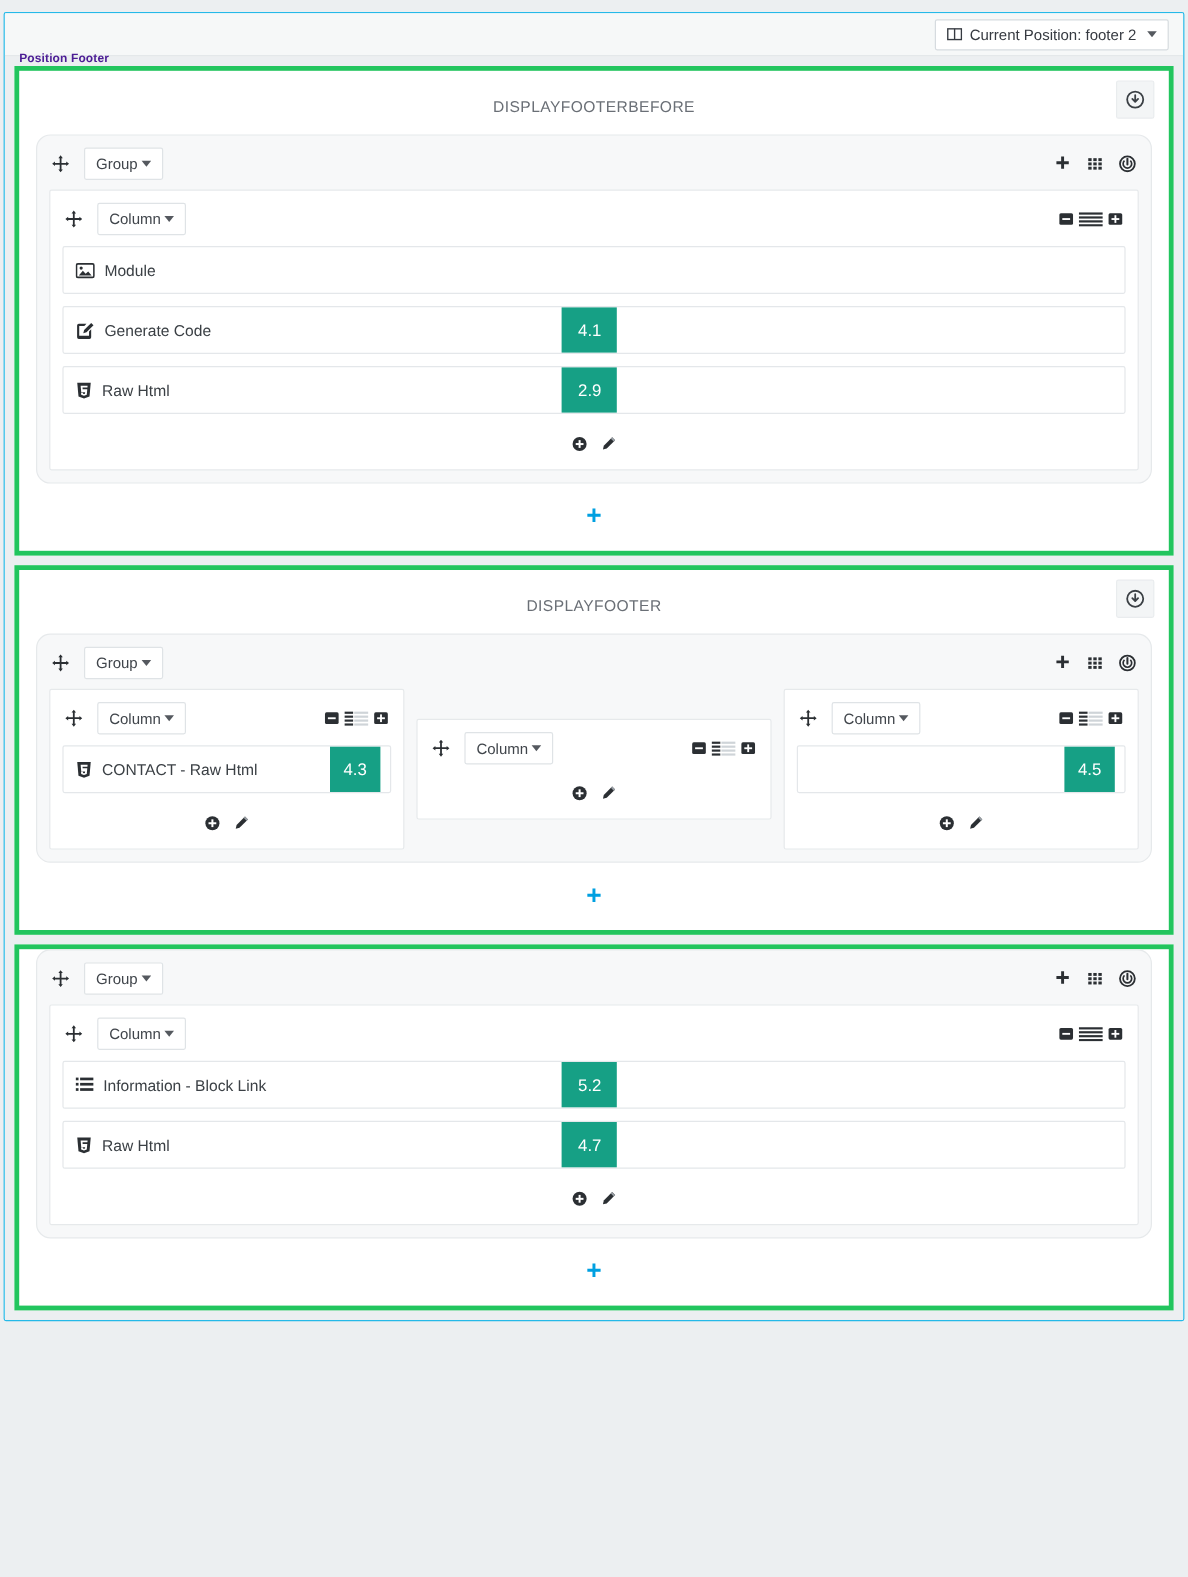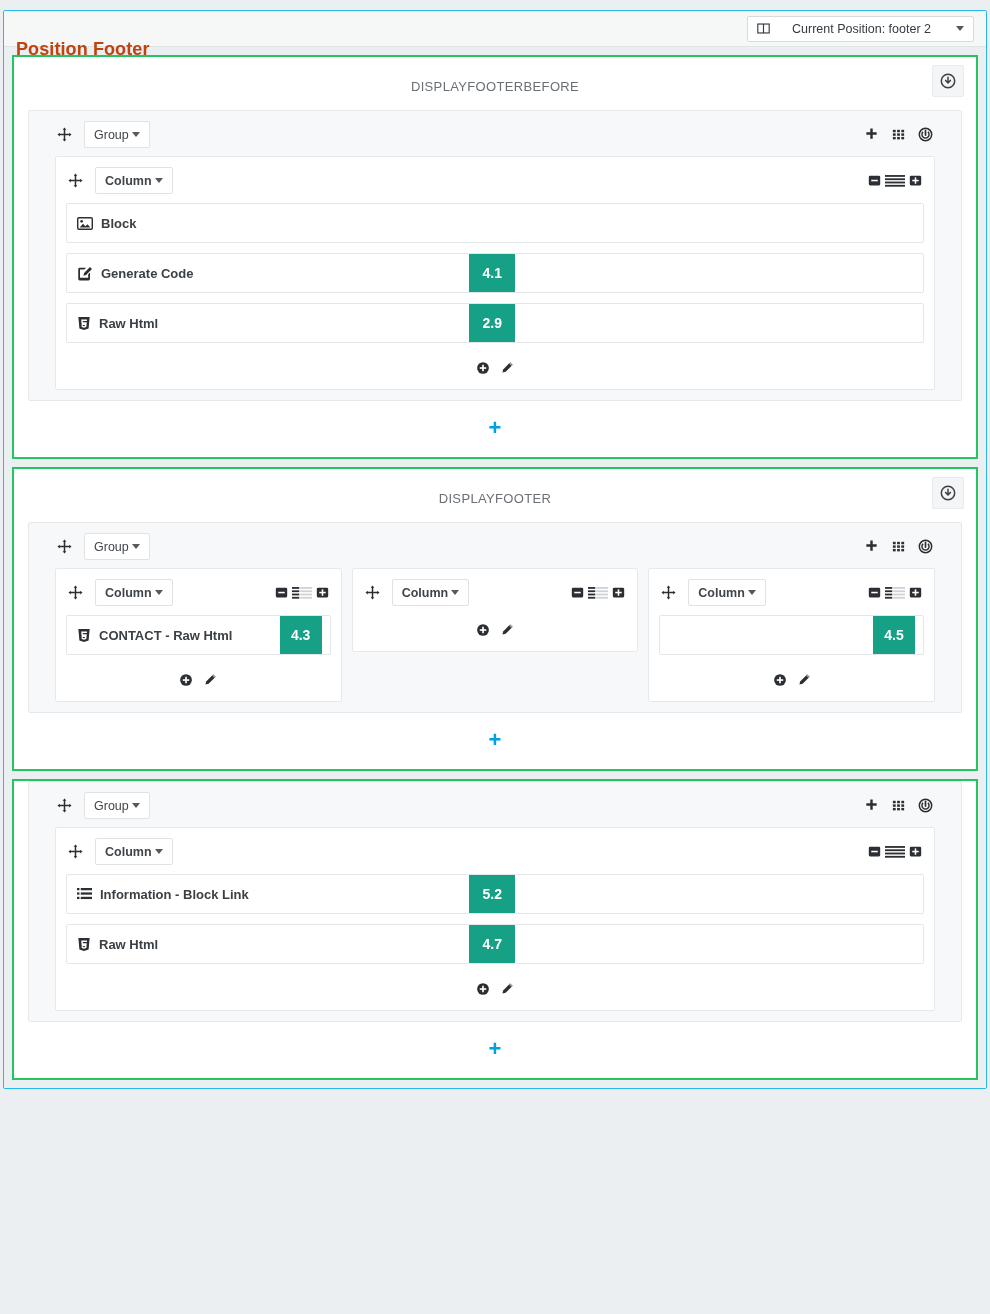--- a/index.html
+++ b/index.html
@@ -28,55 +28,55 @@
     height: 36px;
     background: #f6f8f8;
     border-bottom: 1px solid #dfe4e6;
     display: flex;
     align-items: center;
     justify-content: space-between;
     padding: 0 12px;
     position: relative;
   }
   .panel-title {
-    font-size: 18px;
+    font-size: 10px;
     font-weight: bold;
-    color: #c2410c;
+    color: #4c1d95;
     letter-spacing: .1px;
     margin-top: 41px;
   }
   .pos-select {
     background: #fff;
     border: 1px solid #d6dbdf;
     border-radius: 2px;
     height: 26px;
     display: flex;
     align-items: center;
-    gap: 22px;
+    gap: 6px;
     padding: 0 9px;
     font-size: 12.5px;
     color: #363a41;
     cursor: pointer;
     white-space: nowrap;
   }
   .caret {
     width: 0; height: 0;
     border-left: 4px solid transparent;
     border-right: 4px solid transparent;
     border-top: 5px solid #55595f;
     display: inline-block;
     margin-left: 3px;
   }
 
   .panel-body { padding: 8px; background: #eceff1; }
 
   
   .hook {
     background: #fff;
-    border: 2px solid #22c55e;
+    border: 4px solid #22c55e;
     margin-bottom: 8px;
     position: relative;
   }
   .hook:last-child { margin-bottom: 0; }
   .hook-head {
     position: relative;
     text-align: center;
     padding: 22px 0 16px;
   }
   .hook-name {
@@ -97,22 +97,22 @@
     align-items: center;
     justify-content: center;
     cursor: pointer;
   }
 
   
   .group {
     margin: 0 14px 0 14px;
     background: #f7f8f9;
     border: 1px solid #e6e9eb;
-    border-radius: 2px;
-    padding: 8px 26px 10px;
+    border-radius: 12px;
+    padding: 8px 10px 10px;
   }
   .group-bar {
     display: flex;
     align-items: center;
     justify-content: space-between;
     padding: 2px 2px 8px;
   }
   .bar-left { display: flex; align-items: center; gap: 12px; }
   .bar-right { display: flex; align-items: center; gap: 12px; }
   .tag-btn {
@@ -122,21 +122,21 @@
     height: 27px;
     padding: 0 9px;
     display: inline-flex;
     align-items: center;
     font-size: 12.5px;
     color: #40454b;
     cursor: pointer;
   }
 
   
-  .cols { display: flex; gap: 10px; align-items: flex-start; font-weight: bold; }
+  .cols { display: flex; gap: 10px; align-items: center; }
   .col {
     background: #fff;
     border: 1px solid #e6e9eb;
     border-radius: 2px;
     padding: 8px 10px 10px;
     flex: 1 1 0;
     min-width: 0;
   }
   .col-bar {
     display: flex;
@@ -328,21 +328,21 @@
                   </div>
                   <div class="widget">  
                     <span class="widget-label">
                       <span class="ico">
                         <svg width="16" height="15" viewBox="0 0 18 16">
                           <rect x="0.8" y="1.6" width="16.4" height="12.8" rx="1.4" fill="none" stroke="#2b2f33" stroke-width="1.6"></rect>
                           <circle cx="5.2" cy="5.6" r="1.5" fill="#2b2f33"></circle>
                           <path d="M3 12.6l3.8-4.4 2.6 2.8 2.4-2.2 3.2 3.8z" fill="#2b2f33"></path>
                         </svg>
                       </span>
-                      <span>Block</span>
+                      <span>Module</span>
                     </span>
                   </div>
                   <div class="widget">  
                     <span class="widget-label">
                       <span class="ico">
                         <svg width="16" height="15" viewBox="0 0 18 16">
                           <path d="M1.4 3.2a1.6 1.6 0 0 1 1.6-1.6h7.2l-2 2H3.4v9.2h9.2V8.8l2-2v7.4a1.6 1.6 0 0 1-1.6 1.6H3a1.6 1.6 0 0 1-1.6-1.6z" fill="#2b2f33"></path>
                           <path d="M14.6 0.8l2.2 2.2-6.6 6.6-3 .8.8-3z" fill="#2b2f33"></path>
                         </svg>
                       </span>

